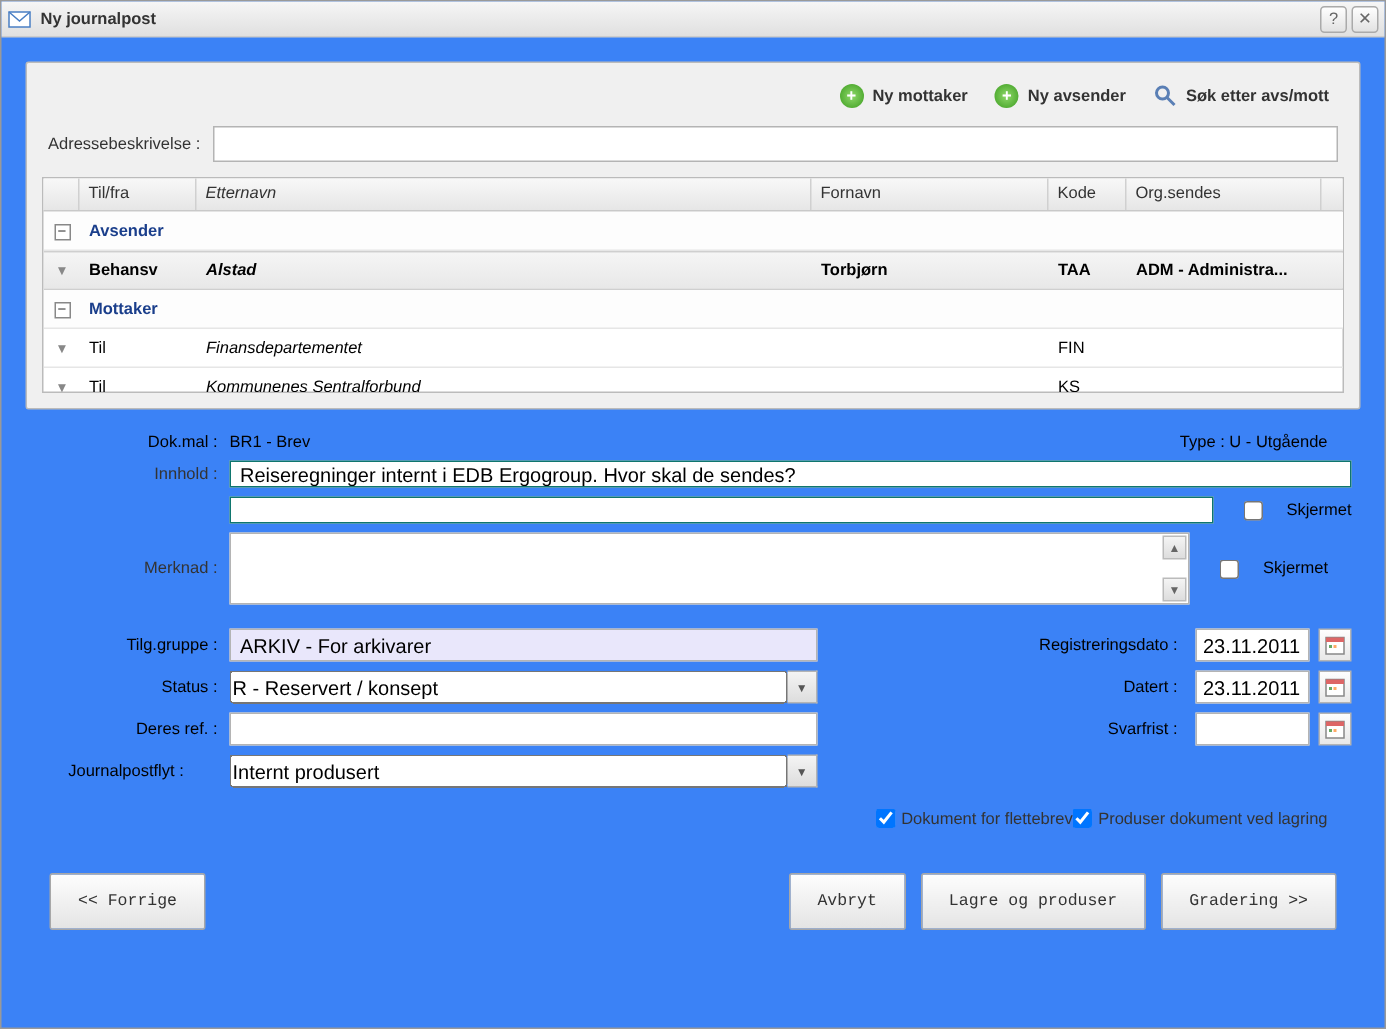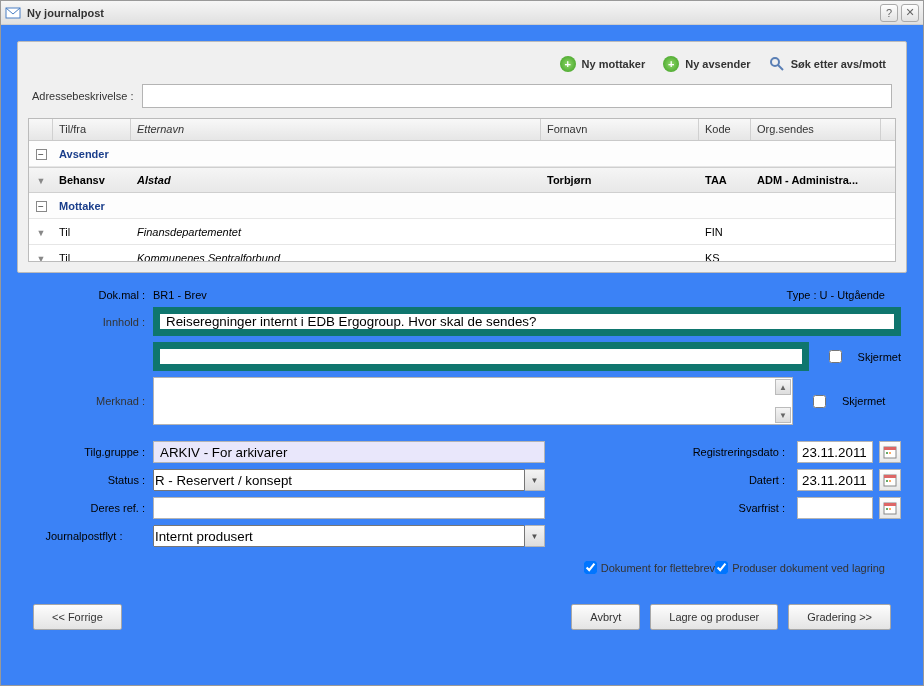--- a/index.html
+++ b/index.html
@@ -41,21 +41,21 @@
 .c3 { width: 158px; }
 .c4 { width: 52px; }
 .c5 { width: 130px; }
 .expander { display:inline-block; width:11px; height:11px; border:1px solid #888; background:#fff; font-size:10px; line-height:9px; text-align:center; color:#333; }
 .tri { display:inline-block; color:#888; font-size:9px; }
 
 .form { padding: 4px 6px; }
 .form-row { display: flex; align-items: center; margin-bottom: 6px; }
 .form-row .lbl { width: 130px; text-align: right; padding-right: 8px; color: #333; }
 .form-row .val { flex: 1; display: flex; align-items: center; gap: 6px; }
-.form-row input[type=text] { height: 29px; border: 7px solid #0f766e; background: #fff; padding: 0 6px; width: 100%; }
+.form-row input[type=text] { height: 18px; border: 1px solid #0f766e; background: #fff; padding: 0 6px; width: 100%; }
 .form-row .half { width: 640px; }
 .form-row .txtarea { width: 640px; height: 48px; border: 1px solid #b4b4b4; background: #fff; position: relative; }
 .form-row .txtarea .sbtn { position: absolute; right: 1px; width: 16px; height: 16px; background: linear-gradient(#f4f4f4,#ddd); border:1px solid #bbb; font-size:8px; display:flex; align-items:center; justify-content:center; color:#666; }
 .chkwrap { display: flex; align-items: center; gap: 16px; margin-left: 14px; }
 
 .hl { background: #e9e7fb !important; }
 
 .combo { display: flex; width: 392px; }
 .combo input { flex: 1; }
 .combo .cbtn { width: 20px; height: 22px; border: 1px solid #b4b4b4; border-left: none; background: linear-gradient(#f4f4f4,#ddd); display:flex; align-items:center; justify-content:center; cursor:pointer; font-size:8px; color:#555; }
@@ -66,21 +66,21 @@
 .calbtn { width:22px; height:22px; border:1px solid #b4b4b4; background:linear-gradient(#fefefe,#e8e8e8); display:flex; align-items:center; justify-content:center; cursor:pointer; }
 .calico { width:14px; height:14px; }
 
 .dual-row { display:flex; align-items:center; margin-bottom:6px; }
 
 .bottom-checks { display:flex; justify-content:flex-end; gap:0; margin-top:14px; padding-right:16px; }
 .bottom-checks label { display:flex; align-items:center; gap:4px; color:#333; }
 
 .footer { display:flex; justify-content:space-between; padding:14px 16px; }
 .footer .fright { display:flex; gap:10px; }
-.btn { height:26px; padding:0 18px; border:1px solid #a7a7a7; background:linear-gradient(#fdfdfd,#e4e4e4); border-radius:2px; cursor:pointer; color:#333; font-size:11px; }
+.btn { height:38px; padding:0 18px; border:1px solid #a7a7a7; background:linear-gradient(#fdfdfd,#e4e4e4); border-radius:2px; cursor:pointer; color:#333; font-size:11px;font-family:Liberation Mono, monospace; }
 .meta-row { display:flex; align-items:center; margin-bottom:6px; }
 .meta-row .type { margin-left:auto; padding-right:16px; }
 </style>
 </head>
 <body>
 
 <div class="window">
 
   <div class="titlebar">
     <span class="icon">

